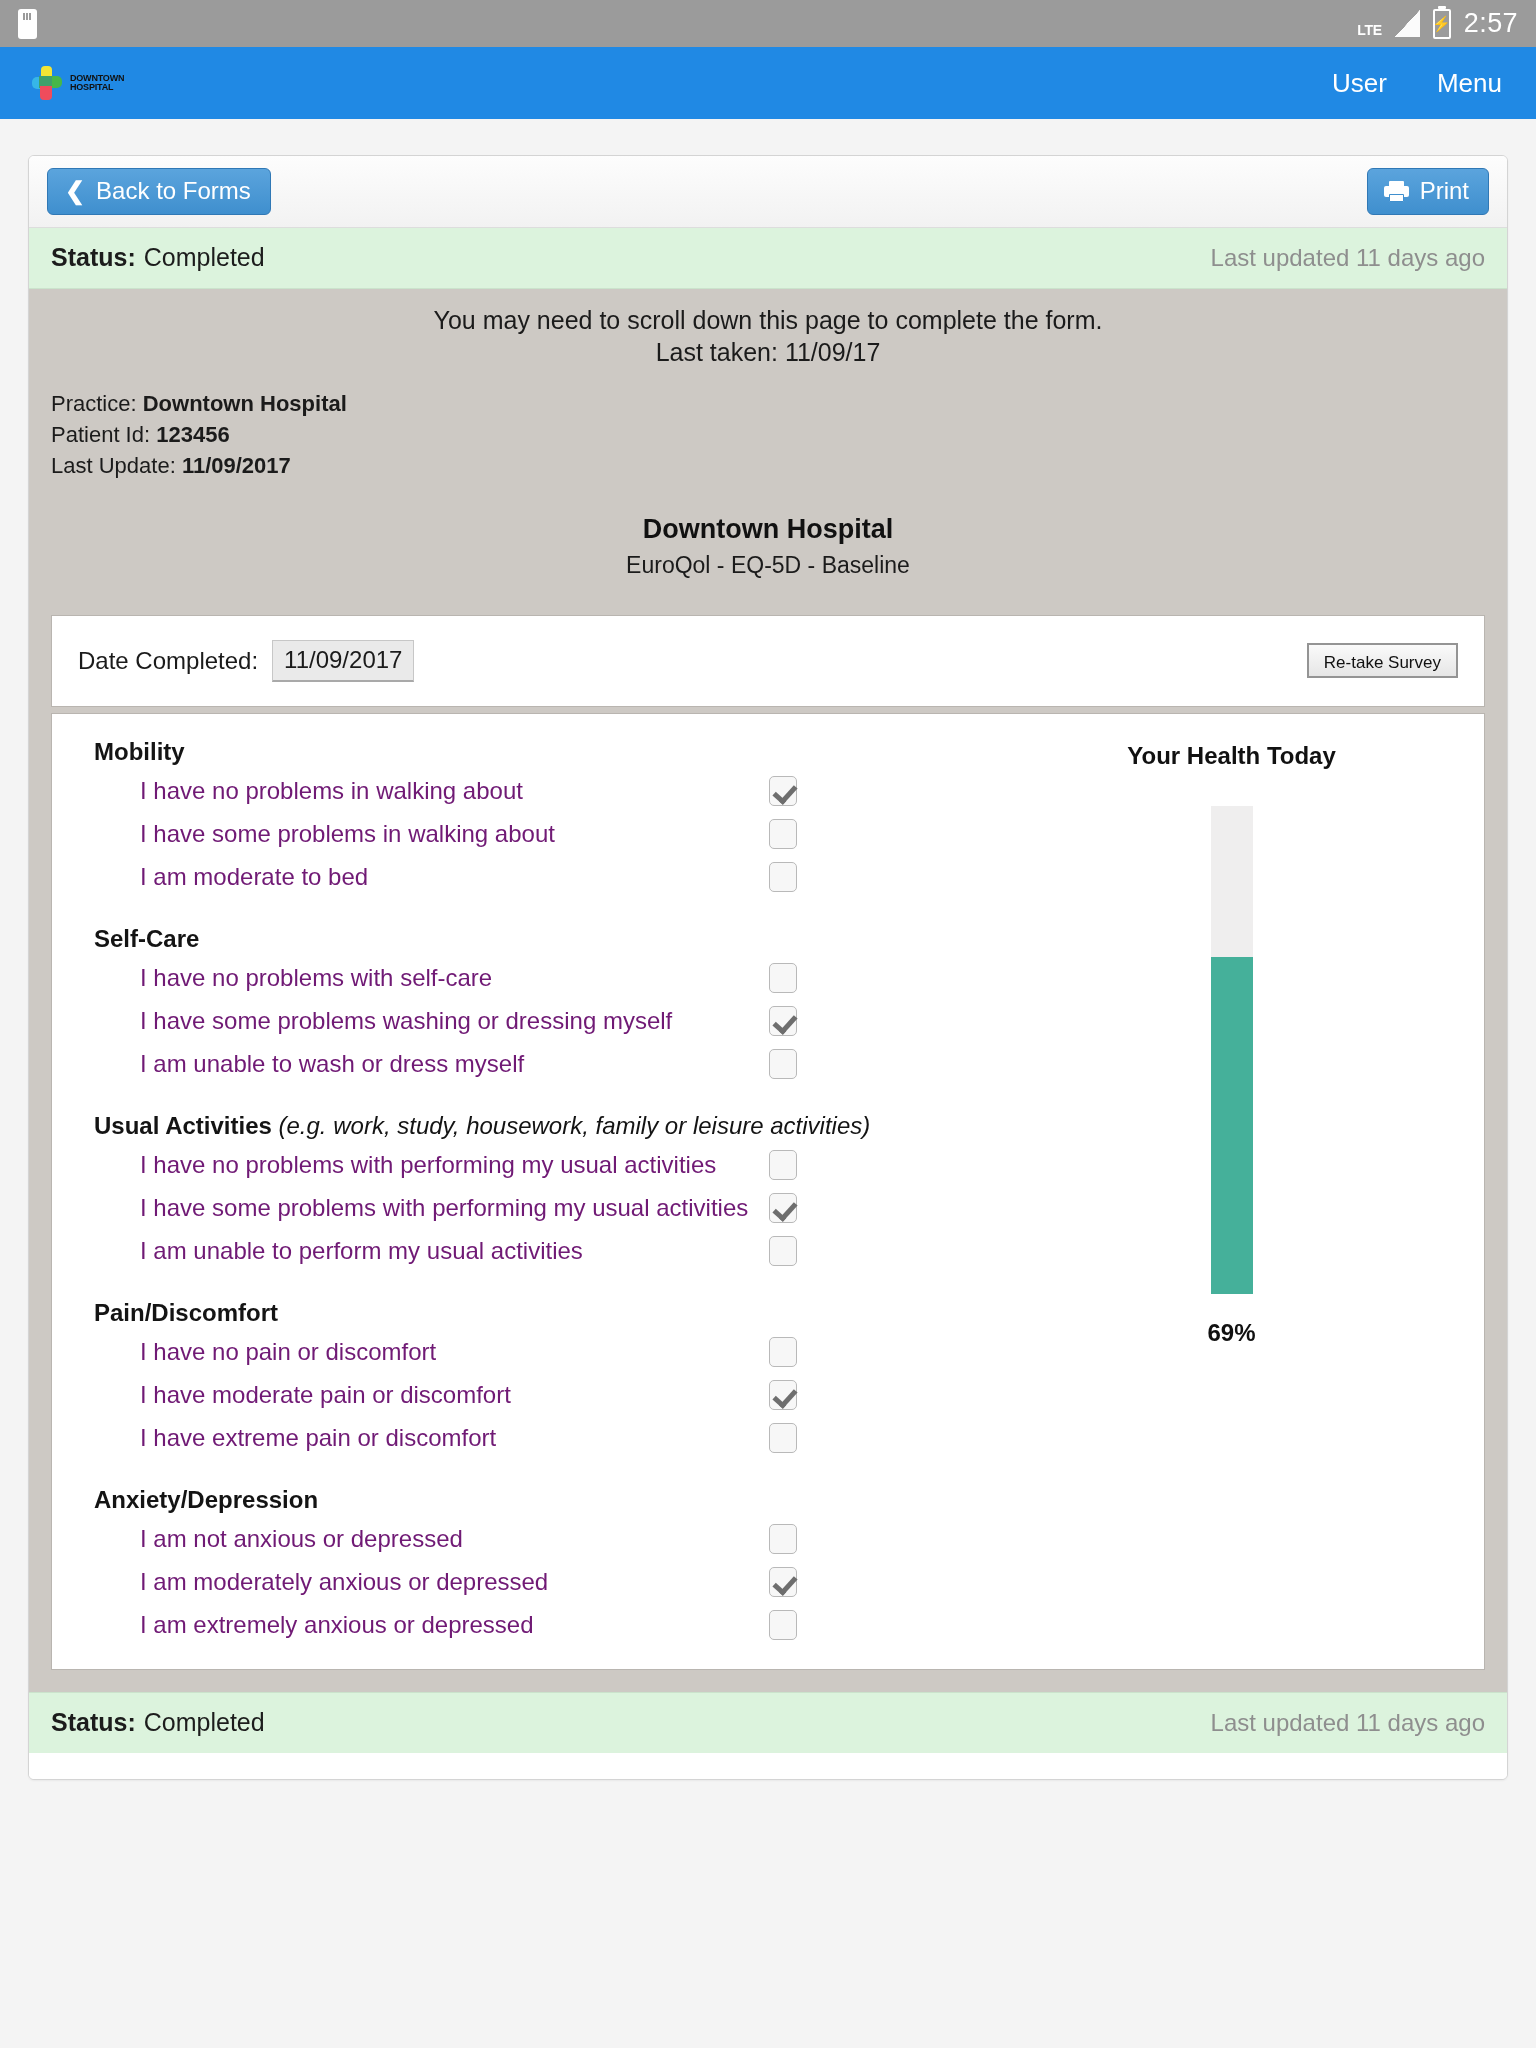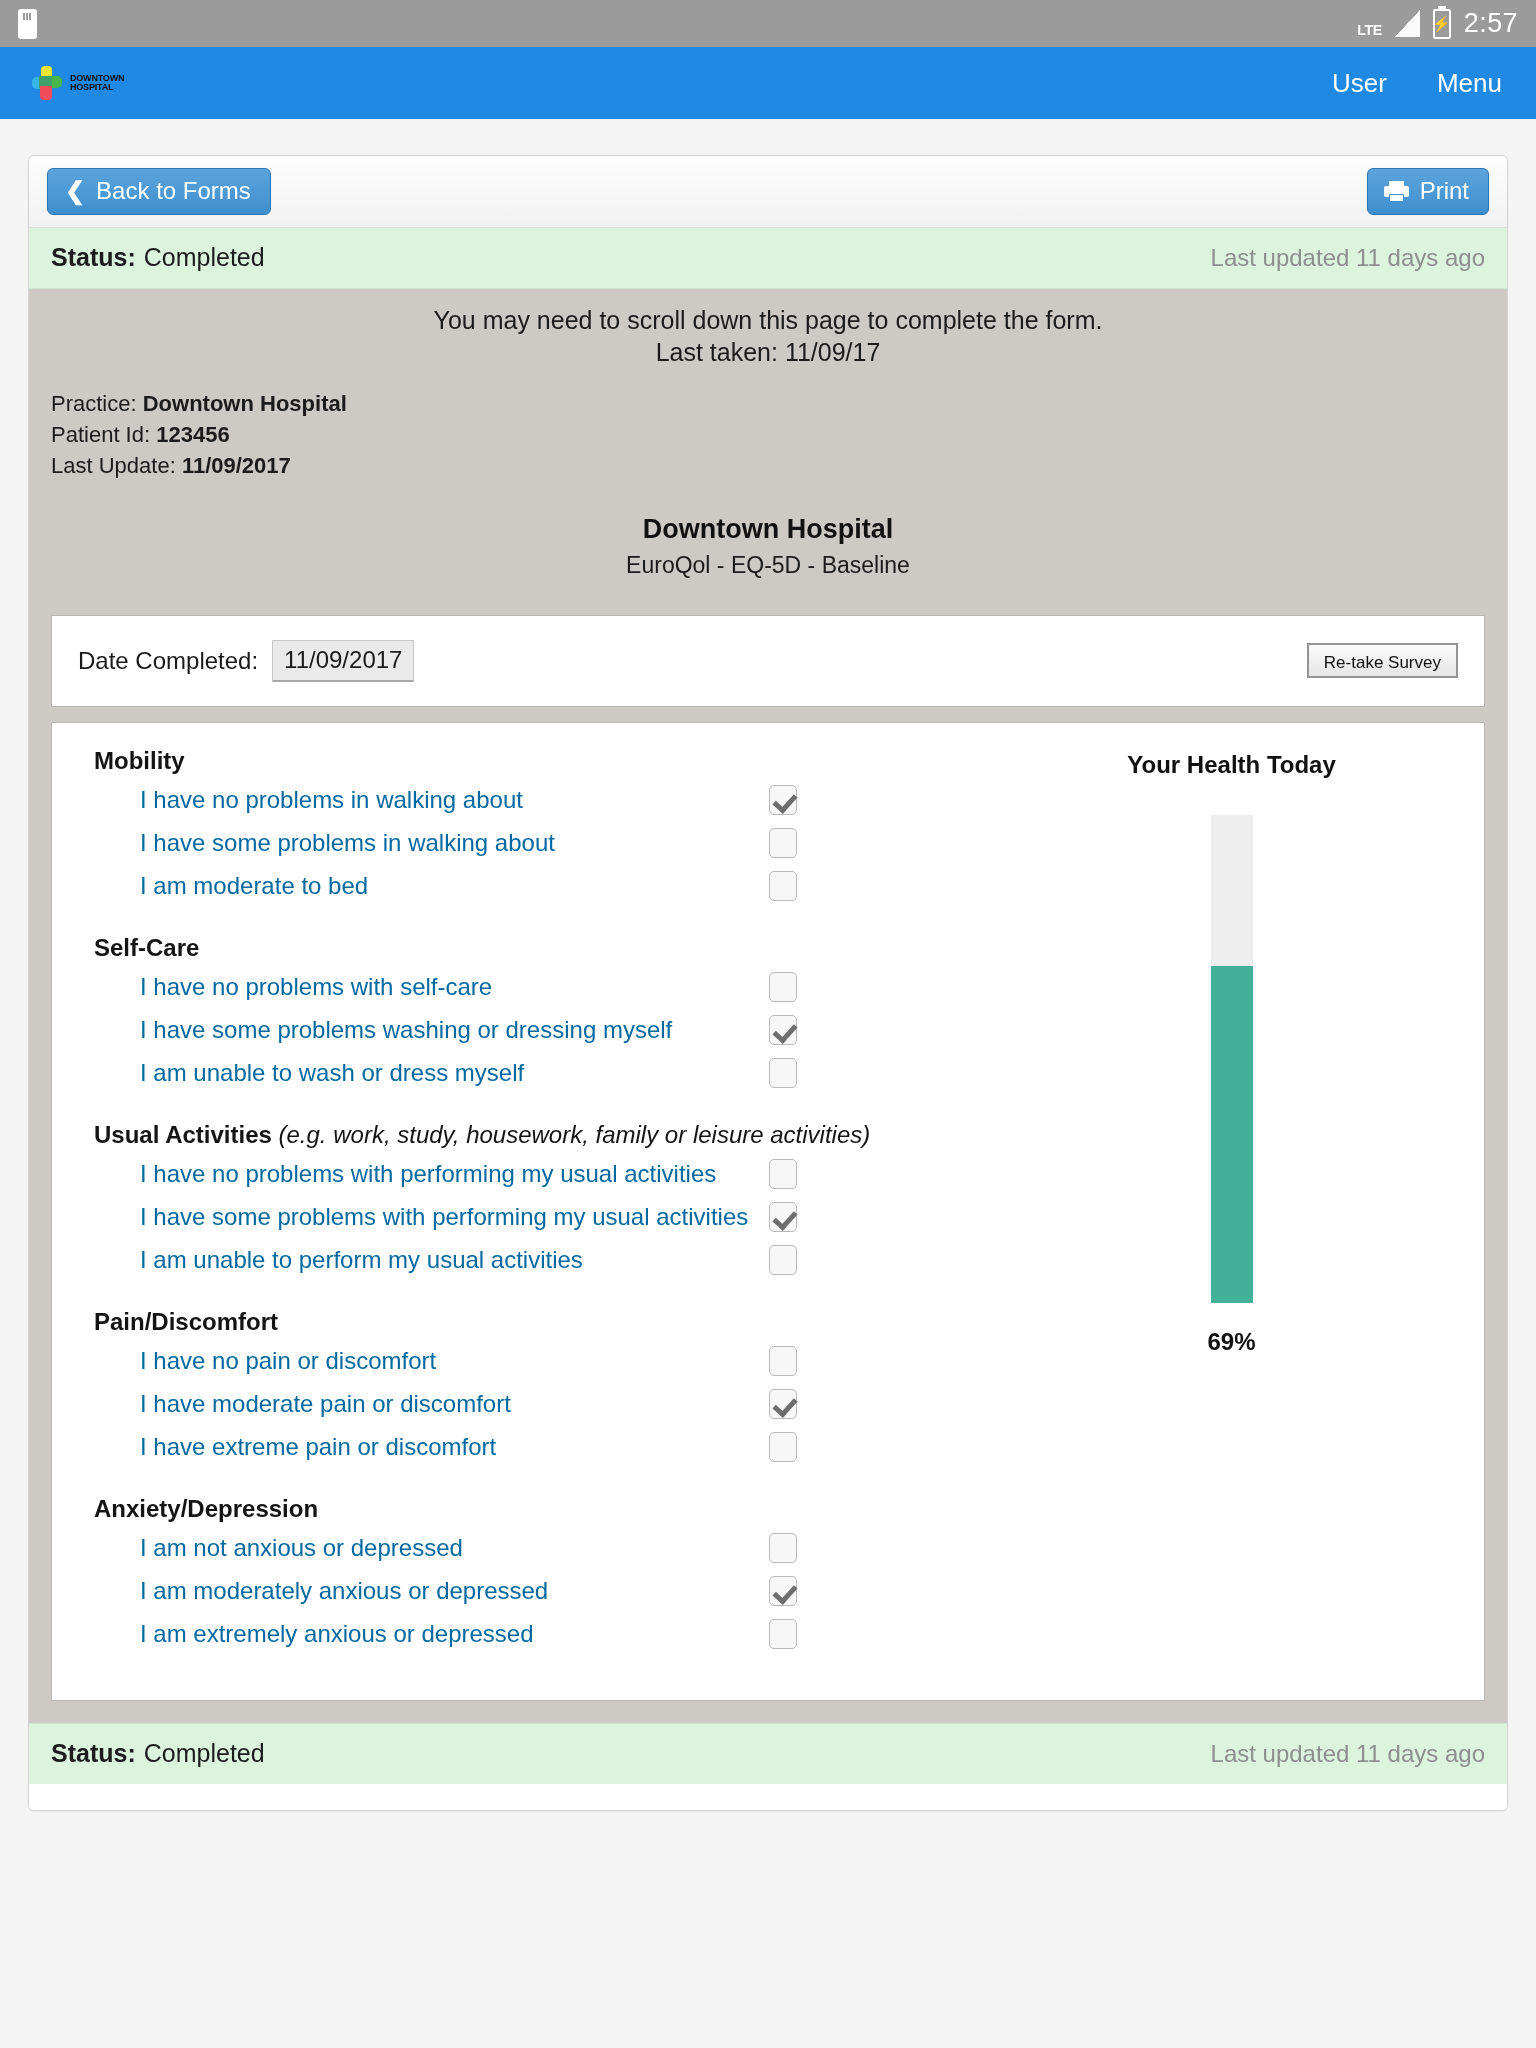--- a/index.html
+++ b/index.html
@@ -190,42 +190,42 @@
     border: 2px solid #949494;
     padding: 9px 15px 5px 15px;
     cursor: pointer;
     line-height: 1;
   }
 
   
   .survey {
     background: #ffffff;
     border: 1px solid #b9b5b0;
-    margin-top: 15px;
+    margin-top: 6px;
     display: flex;
-    padding: 24px 0 44px 0;
+    padding: 24px 0 22px 0;
     min-height: 880px;
   }
   .qcol { width: 66%; padding-left: 30px; }
   .gcol { width: 34%; padding-top: 4px; }
 
   .secthead {
     font-size: 24px; font-weight: bold; color: #141414;
     margin: 0 0 4px 12px;
   }
   .secthead .eg { font-weight: normal; font-style: italic; }
   .sect { margin-bottom: 26px; }
   .sect:last-child { margin-bottom: 0; }
 
   .opt {
     display: flex; align-items: center;
     height: 43px;
     padding-left: 58px;
   }
-  .opt-text { font-size: 24px; color: #0369a1; }
+  .opt-text { font-size: 24px; color: #701a75; }
   .cbox {
     margin-left: auto; margin-right: 0;
     width: 28px; height: 30px; flex: none;
     background: #f7f7f7;
     border: 1px solid #b9b9b9;
     border-radius: 5px;
     position: relative;
     cursor: pointer;
   }
   .cbox.checked::after {

